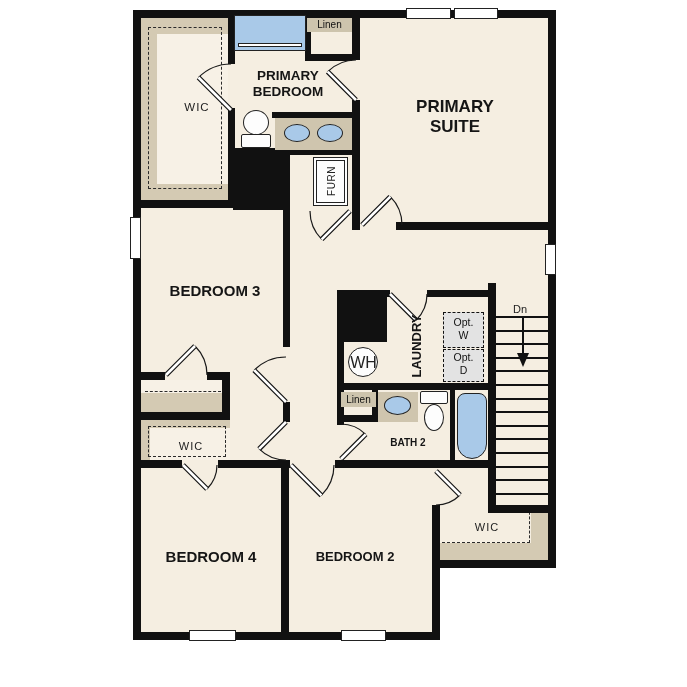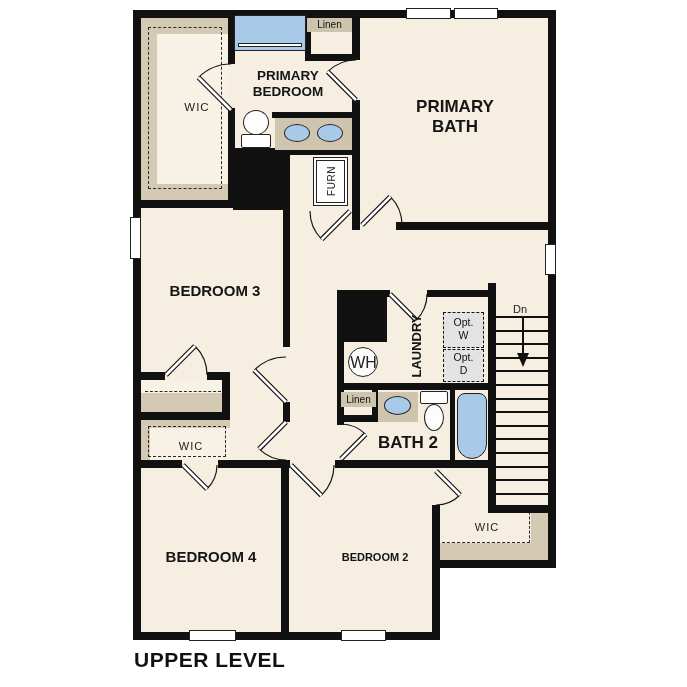--- a/index.html
+++ b/index.html
@@ -180,32 +180,31 @@
       </g>
     </g>
     <g>
       <line x1="523" y1="318" x2="523" y2="355" stroke="#111" stroke-width="2"></line>
       <polygon points="517,353 529,353 523,367" fill="#111"></polygon>
     </g>
   </svg>
 
   <div class="lbl" style="left:455px;top:117px;font-size:17px;">
     <span>PRIMARY</span><br>
-    <span>BATH</span>
+    <span>SUITE</span>
   </div>
   <div class="lbl" style="left:288px;top:84px;font-size:13.5px;">
     <span>PRIMARY</span><br>
     <span>BEDROOM</span>
   </div>
   <div class="lbl-sm" style="left:197px;top:107px;font-size:11.5px;">WIC</div>
   <div class="lbl" style="left:215px;top:291px;font-size:15px;">BEDROOM 3</div>
   <div class="lbl vert" style="left:417px;top:346px;font-size:13px;">LAUNDRY</div>
   <div class="lbl-sm" style="left:363.5px;top:362.5px;font-size:16px;letter-spacing:0;">WH</div>
   <div class="lbl-sm vert" style="left:331px;top:181px;font-size:10px;letter-spacing:0.5px;">FURN</div>
   <div class="lbl-sm" style="left:520px;top:309px;font-size:11px;letter-spacing:0;">Dn</div>
-  <div class="lbl" style="left:408px;top:443px;font-size:17px;">BATH 2</div>
+  <div class="lbl" style="left:408px;top:443px;font-size:10px;">BATH 2</div>
   <div class="lbl-sm" style="left:191px;top:446px;font-size:11px;">WIC</div>
   <div class="lbl-sm" style="left:487px;top:527px;font-size:11px;">WIC</div>
   <div class="lbl" style="left:211px;top:557px;font-size:15px;">BEDROOM 4</div>
-  <div class="lbl" style="left:375px;top:557px;font-size:11px;">BEDROOM 2</div>
-
-  <div class="abs" style="left:134px;top:648px;font-size:21px;font-weight:bold;letter-spacing:0.5px;color:#111;">UPPER LEVEL</div>
+  <div class="lbl" style="left:355px;top:557px;font-size:13px;">BEDROOM 2</div>
+
 </div>
 
 </body></html>

